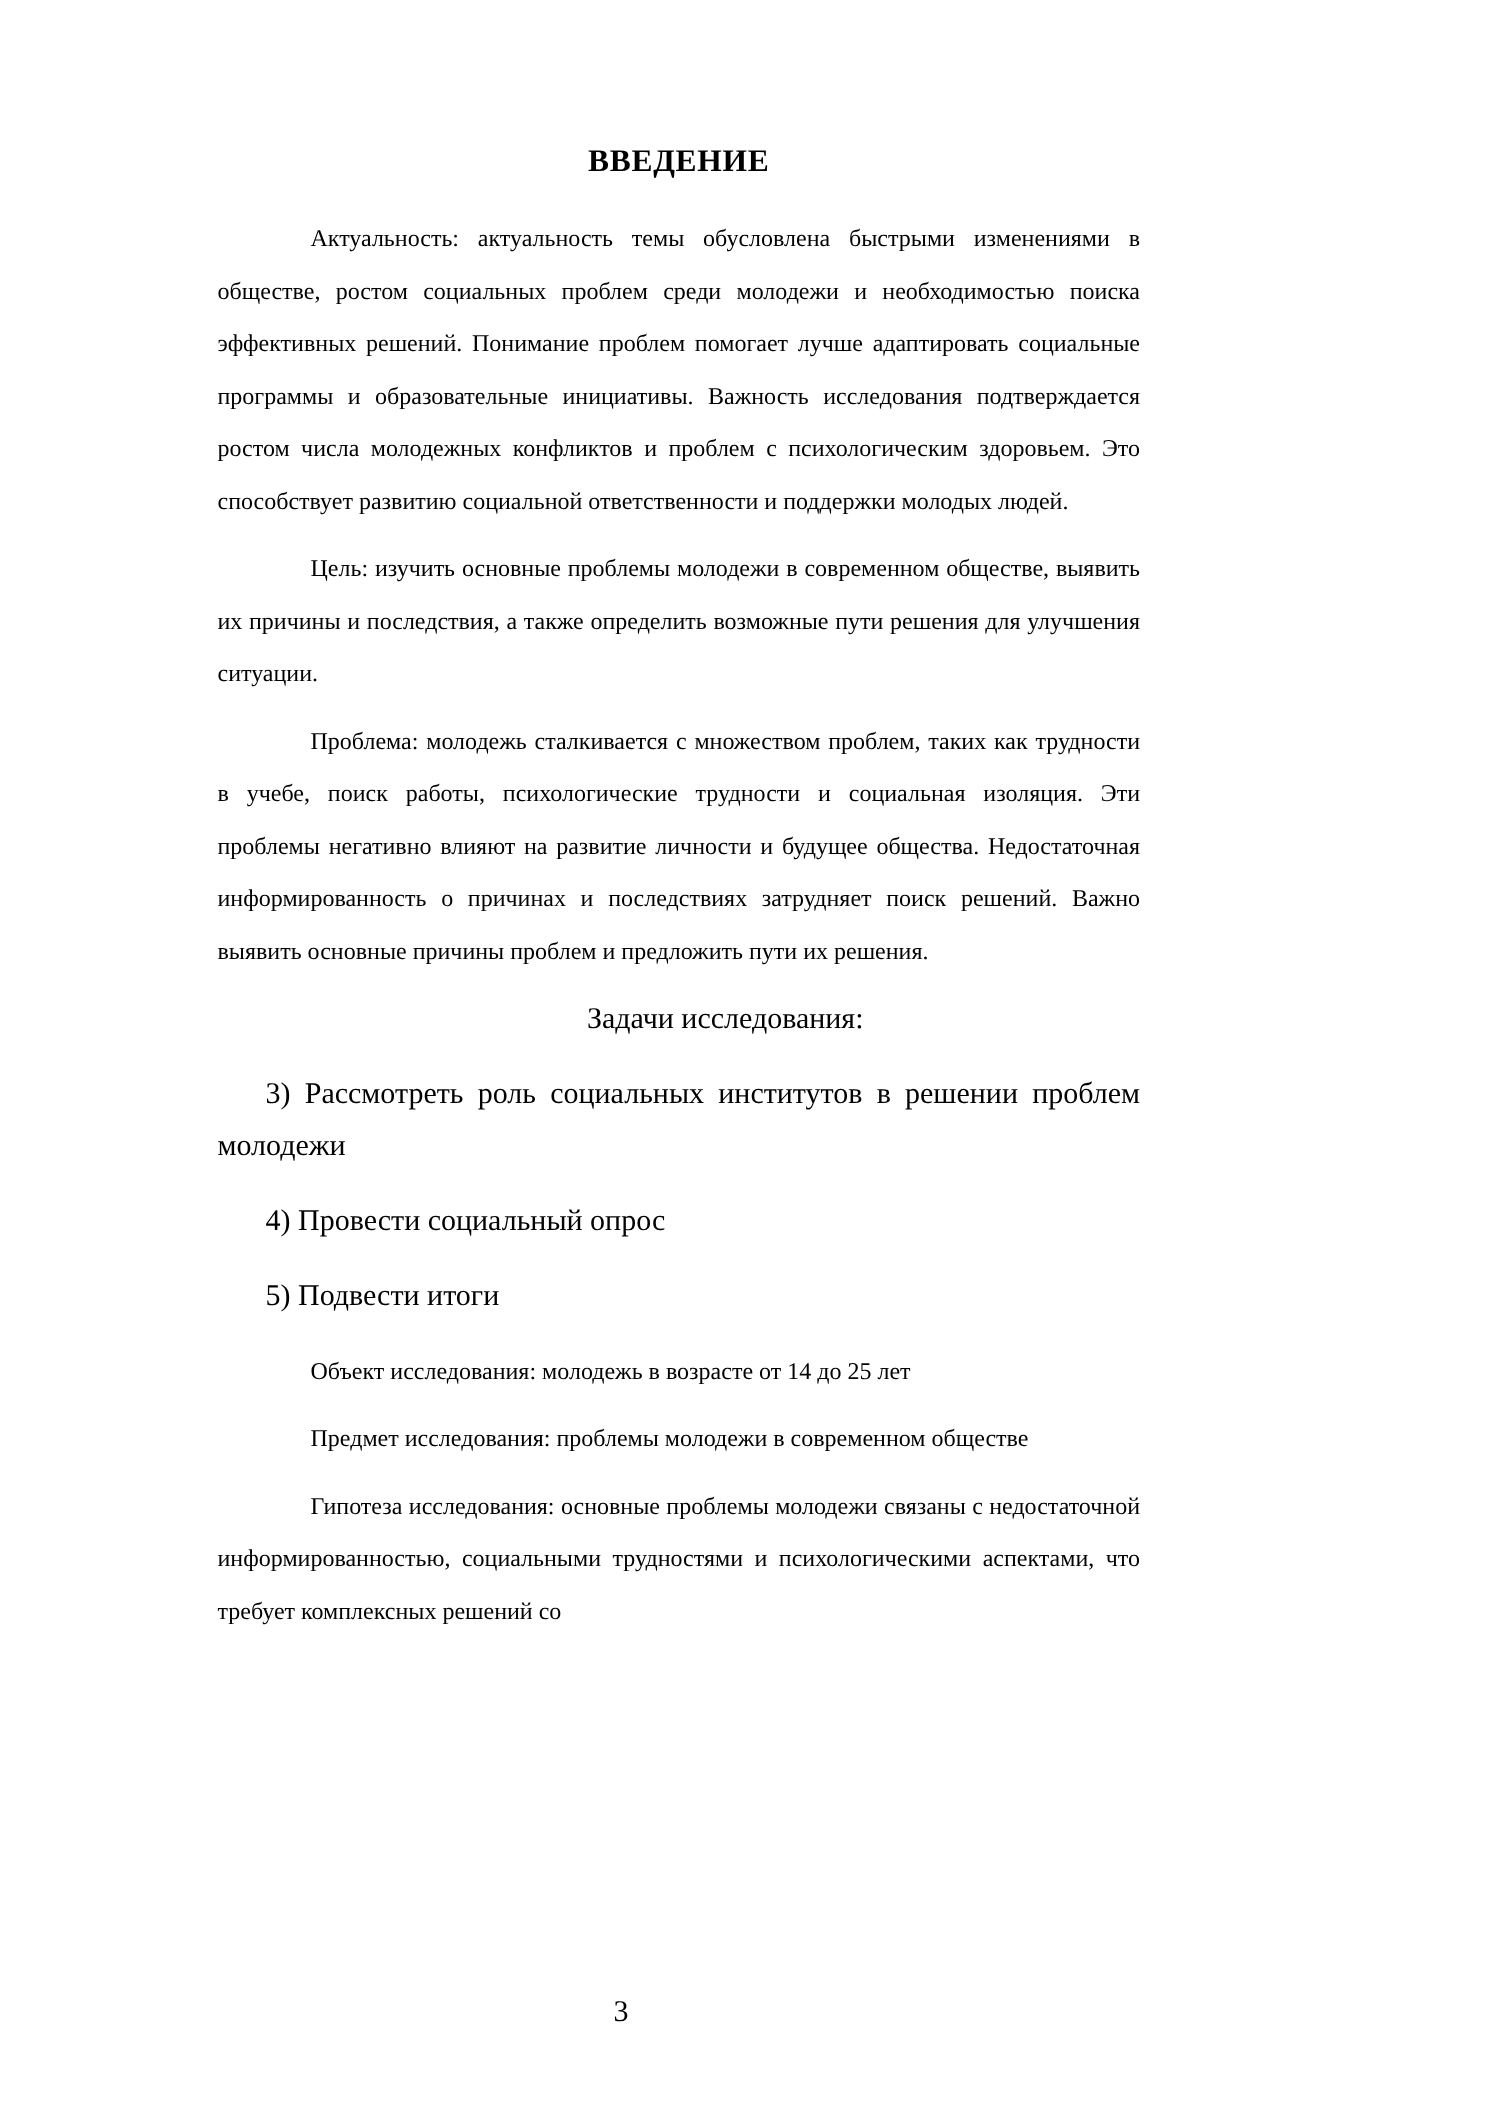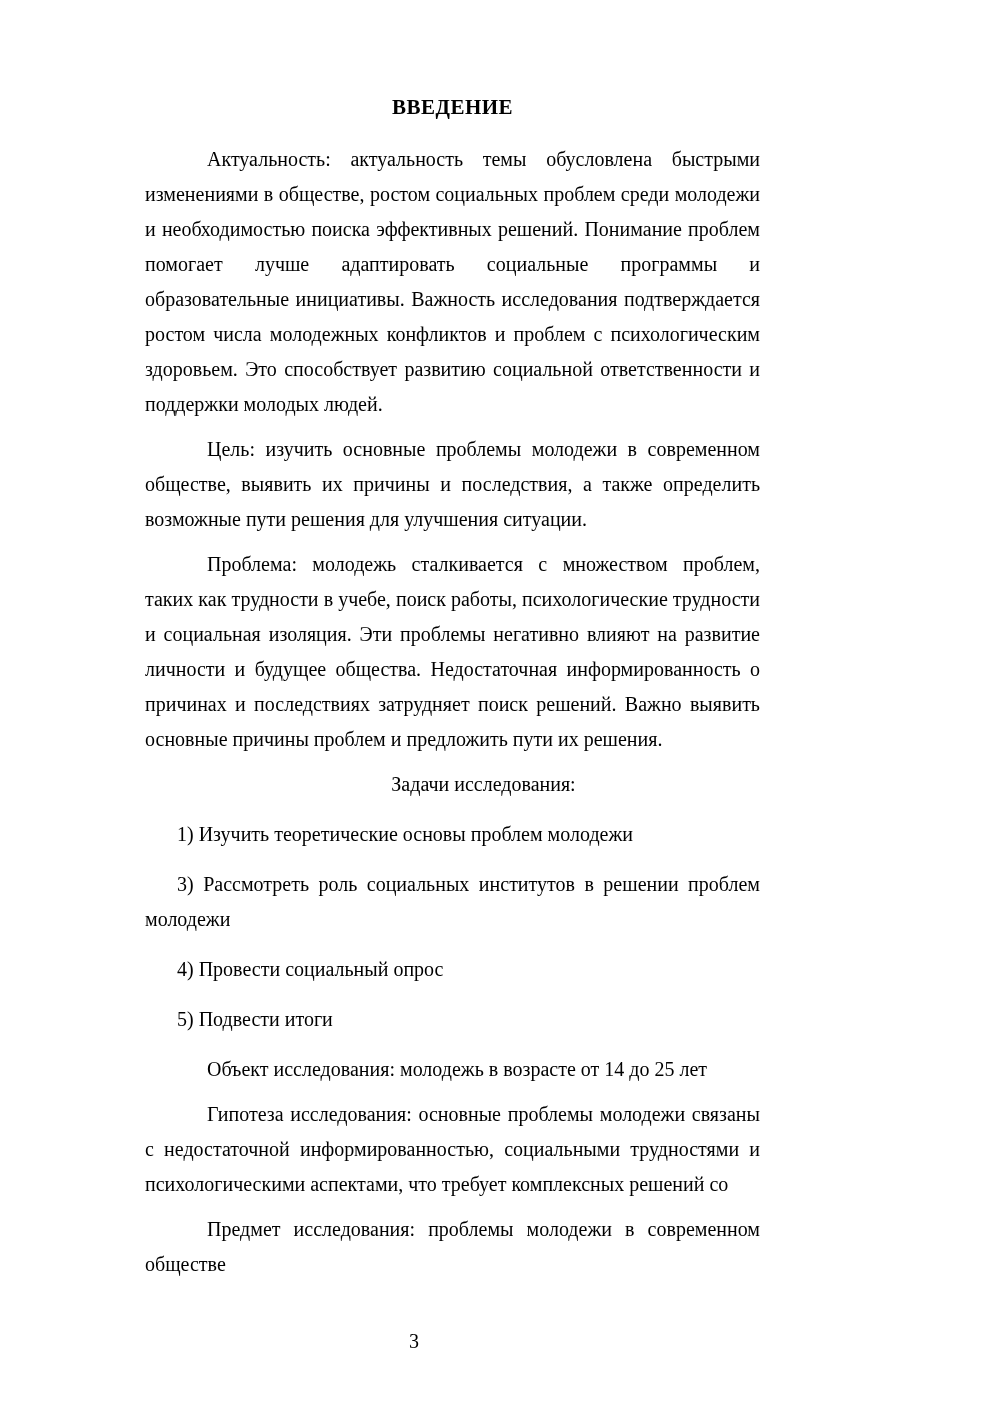--- a/index.html
+++ b/index.html
@@ -26,21 +26,21 @@
   .doc-title {
     text-align: center;
     font-weight: bold;
     font-size: 21px;
     letter-spacing: 0.5px;
     margin: 0 0 20px 0;
     line-height: 30px;
   }
   p.body-par {
     margin: 0 0 10px 0;
-    font-size: 20px;
+    font-size: 16px;
     line-height: 35px;
     text-align: justify;
     text-indent: 62px;
   }
   p.list-par {
     margin: 0 0 15px 0;
     font-size: 20px;
     line-height: 35px;
     text-align: justify;
     text-indent: 32px;
@@ -71,31 +71,30 @@
     <h1 class="doc-title">ВВЕДЕНИЕ</h1>
 
     <p class="body-par">Актуальность: актуальность темы обусловлена быстрыми изменениями в обществе, ростом социальных проблем среди молодежи и необходимостью поиска эффективных решений. Понимание проблем помогает лучше адаптировать социальные программы и образовательные инициативы. Важность исследования подтверждается ростом числа молодежных конфликтов и проблем с психологическим здоровьем. Это способствует развитию социальной ответственности и поддержки молодых людей.</p>
 
     <p class="body-par">Цель: изучить основные проблемы молодежи в современном обществе, выявить их причины и последствия, а также определить возможные пути решения для улучшения ситуации.</p>
 
     <p class="body-par">Проблема: молодежь сталкивается с множеством проблем, таких как трудности в учебе, поиск работы, психологические трудности и социальная изоляция. Эти проблемы негативно влияют на развитие личности и будущее общества. Недостаточная информированность о причинах и последствиях затрудняет поиск решений. Важно выявить основные причины проблем и предложить пути их решения.</p>
 
     <p class="tasks-heading">Задачи исследования:</p>
 
-    <p class="list-par">1) Изучить теоретические основы проблем молодежи</p>
 
 
     <p class="list-par">3) Рассмотреть роль социальных институтов в решении проблем молодежи</p>
 
     <p class="list-par">4) Провести социальный опрос</p>
 
     <p class="list-par">5) Подвести итоги</p>
 
     <p class="body-par">Объект исследования: молодежь в возрасте от 14 до 25 лет</p>
 
+    <p class="body-par">Предмет исследования: проблемы молодежи в современном обществе</p>
+
     <p class="body-par">Гипотеза исследования: основные проблемы молодежи связаны с недостаточной информированностью, социальными трудностями и психологическими аспектами, что требует комплексных решений со</p>
-
-    <p class="body-par">Предмет исследования: проблемы молодежи в современном обществе</p>
 
   </div>
 
   <div class="page-number">3</div>
 </div>
 
 </body></html>

